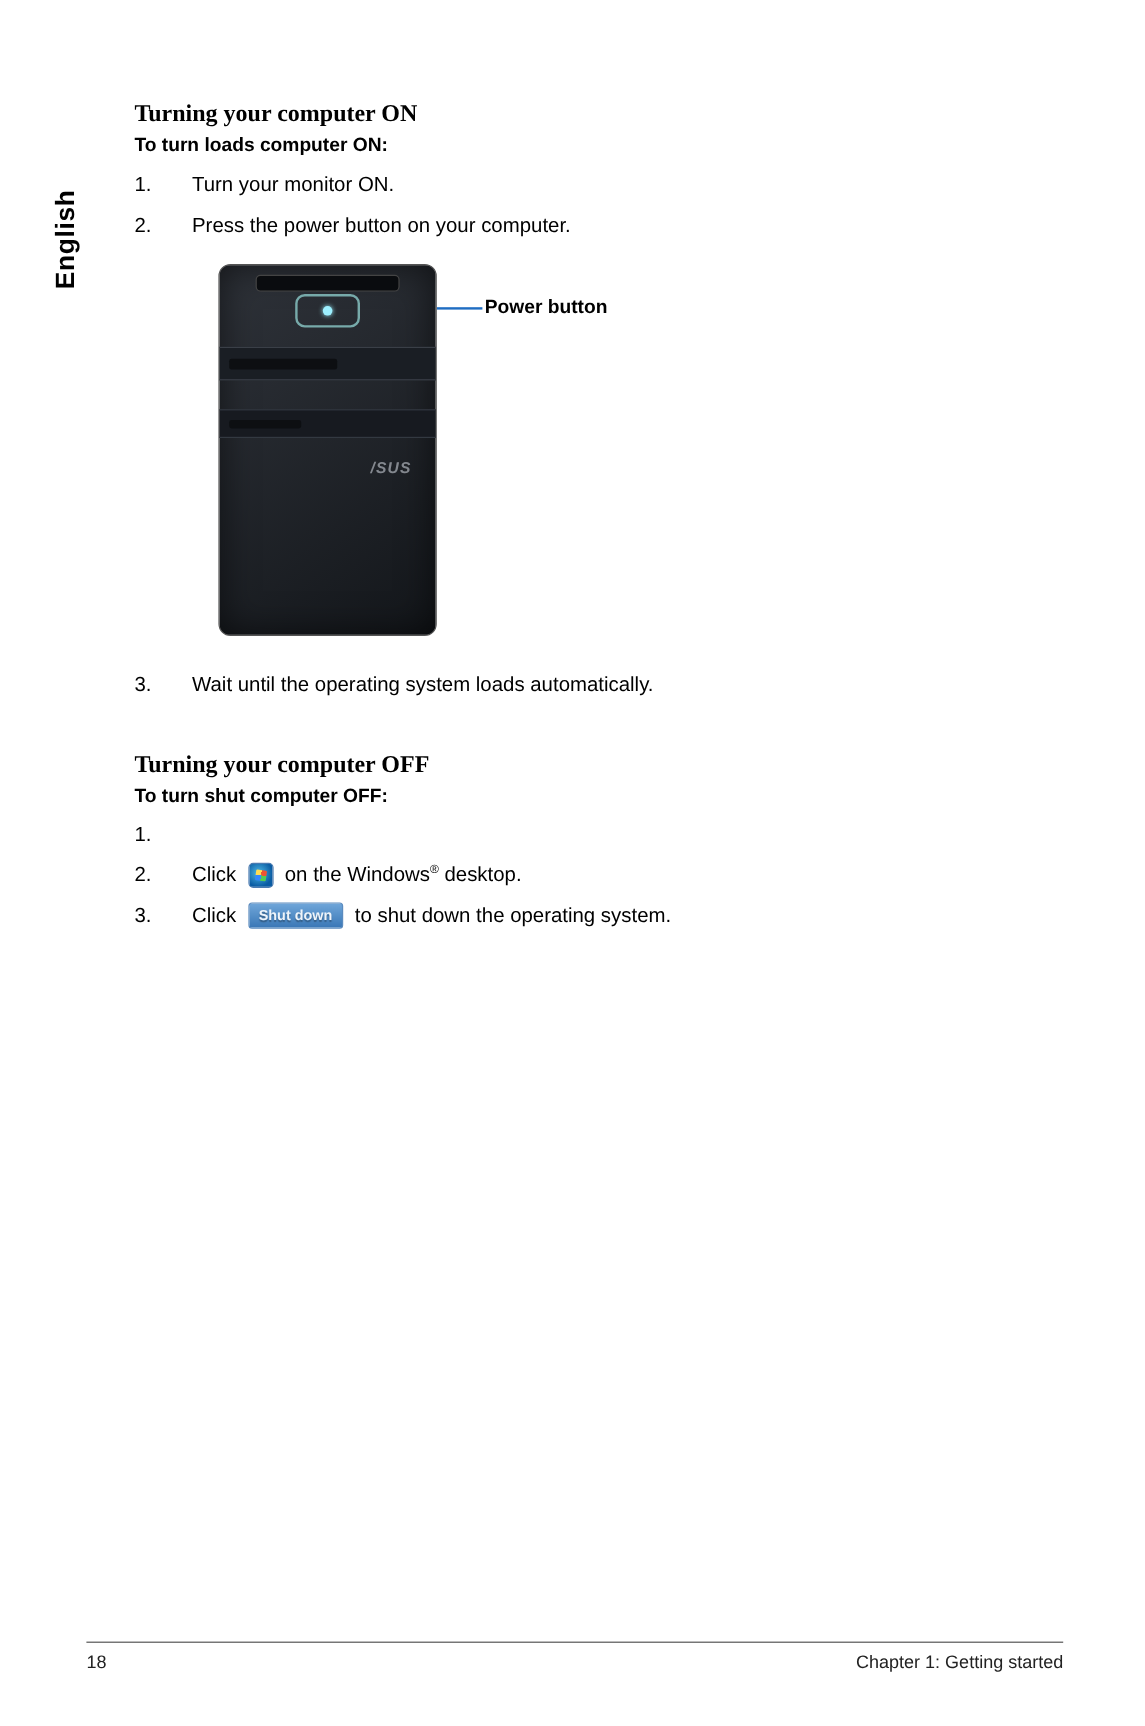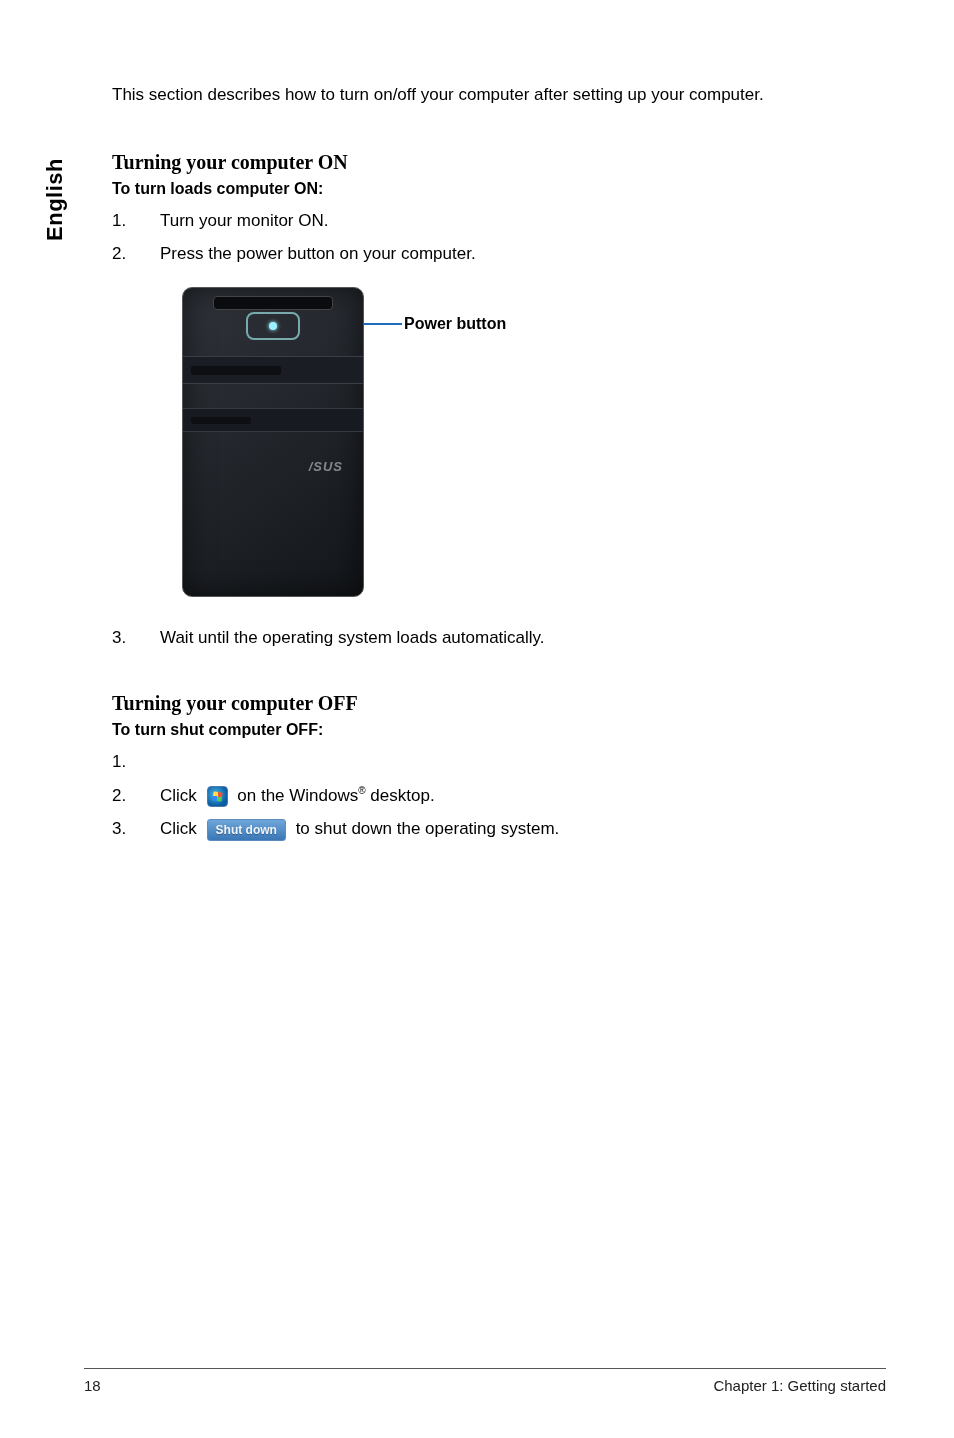--- a/index.html
+++ b/index.html
@@ -20,53 +20,52 @@
     border: 1px solid #555; position: relative;
     box-shadow: inset 0 0 30px rgba(0,0,0,0.6);
   }
   .tower .top-slot { position:absolute; top:8px; left:50%; transform:translateX(-50%); width:120px; height:14px; border-radius:4px; background:#0a0c0f; border:1px solid #444; }
   .tower .power-ring { position:absolute; top:24px; left:50%; transform:translateX(-50%); width:54px; height:28px; border:2px solid #7aa; border-radius:8px; display:flex; align-items:center; justify-content:center; }
   .tower .power-ring .dot { width:8px; height:8px; border-radius:50%; background:#9df0ff; box-shadow:0 0 4px #9df0ff; }
   .tower .band1 { position:absolute; top:68px; left:0; right:0; height:28px; background:#1a1e24; border-top:1px solid #3a3f47; border-bottom:1px solid #3a3f47; }
   .tower .band1::after { content:""; position:absolute; left:8px; top:9px; width:90px; height:9px; background:#0d0f12; border-radius:2px; }
   .tower .band2 { position:absolute; top:120px; left:0; right:0; height:24px; background:#171a20; border-top:1px solid #333941; border-bottom:1px solid #333941; }
   .tower .band2::before { content:""; position:absolute; left:8px; top:8px; width:60px; height:7px; background:#0d0f12; border-radius:2px; }
-  .tower .asus { position:absolute; top:171px; right:20px; color:#c7ccd4; font-size:13px; font-style:italic; font-weight:bold; letter-spacing:1px; opacity:0.6; font-family: Arial, sans-serif; }
+  .tower .asus { position:absolute; top:161px; right:20px; color:#c7ccd4; font-size:13px; font-style:italic; font-weight:bold; letter-spacing:1px; opacity:0.6; font-family: Arial, sans-serif; }
   .callout-line { width: 38px; height: 2px; background:#1f6dc2; margin-top: 36px; }
   .callout-label { font-size: 16px; font-weight: bold; margin-left: 2px; margin-top: 28px; }
   .section-gap { height: 34px; }
   .icon-orb {
     display:inline-flex; align-items:center; justify-content:center;
     width:21px; height:21px; border:1px solid #4a7ab0; border-radius:4px;
     background: radial-gradient(circle at 40% 40%, #4db9e6, #0a5ca3 70%);
     vertical-align: middle; margin: 0 5px;
   }
   .icon-orb .flag { width:9px; height:9px; background: conic-gradient(#e53 0 25%, #5c5 0 50%, #38f 0 75%, #fd5 0 100%); border-radius:1px; transform: rotate(8deg); }
   .btn-shutdown {
     display:inline-flex; align-items:center; justify-content:center;
     height:22px; padding:0 8px; border:1px solid #5b8bbf; border-radius:3px;
     background: linear-gradient(#6fa6d9,#3a77b6);
     color:#eef4fa; font-size:12px; font-weight:bold;
     vertical-align: middle; margin: 0 5px;
     text-shadow: 0 1px 1px rgba(0,0,0,0.3);
   }
   .sup { font-size:10px; vertical-align: super; }
-  .footer { position:absolute; left:84px; right:68px; bottom:44px; display:flex; justify-content:space-between; font-size:15px; color:#222; border-top:1px solid #555; padding-top:8px;}
+  .footer { position:absolute; left:72px; right:68px; bottom:44px; display:flex; justify-content:space-between; font-size:15px; color:#222; border-top:1px solid #555; padding-top:8px;}
   .footer .pg { }
   .step-text { display:inline; }
 </style>
 </head>
 <body>
 
 <div class="page">
 
   <div class="side-tab">English</div>
 
 
-  <p class="intro">This section describes how to turn on/off your computer after setting up your computer.</p>
 
   <h2 class="h2">Turning your computer ON</h2>
   <p class="bold-line">To turn loads computer ON:</p>
 
   <ol class="steps">
     <li>
       <span class="num">1.</span>
       <span class="step-text">Turn your monitor ON.</span>
     </li>
     <li>

